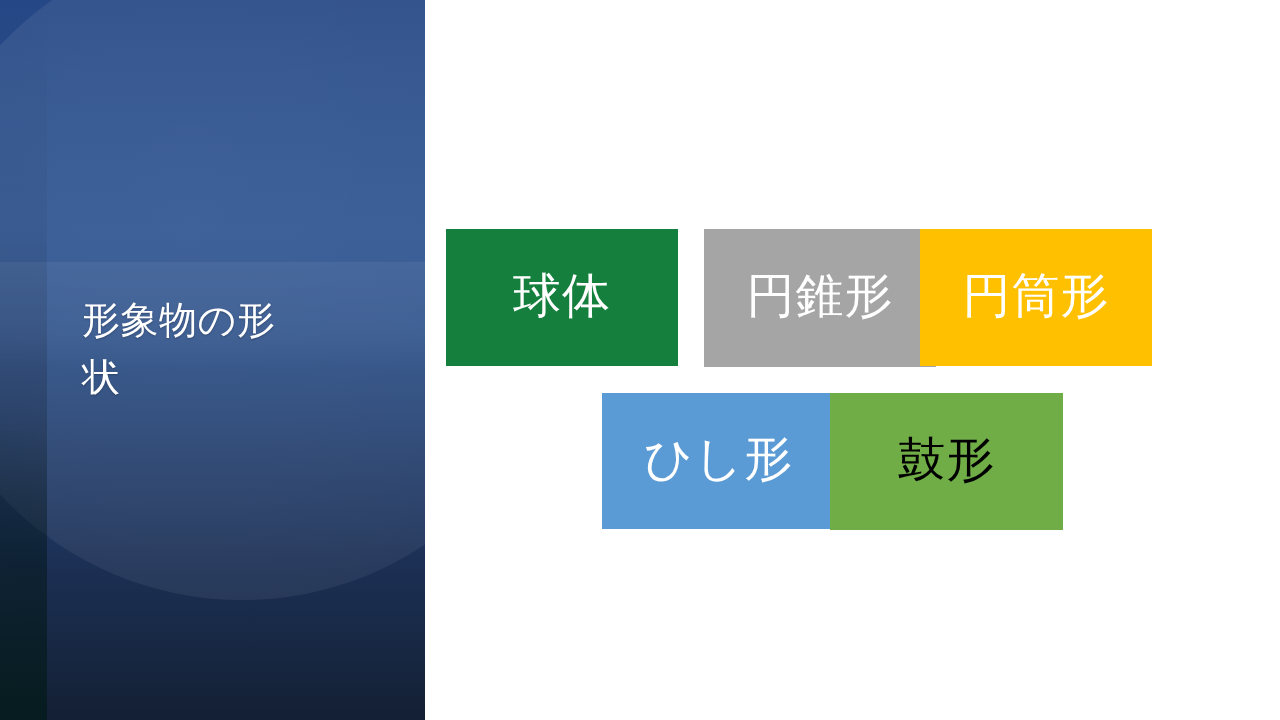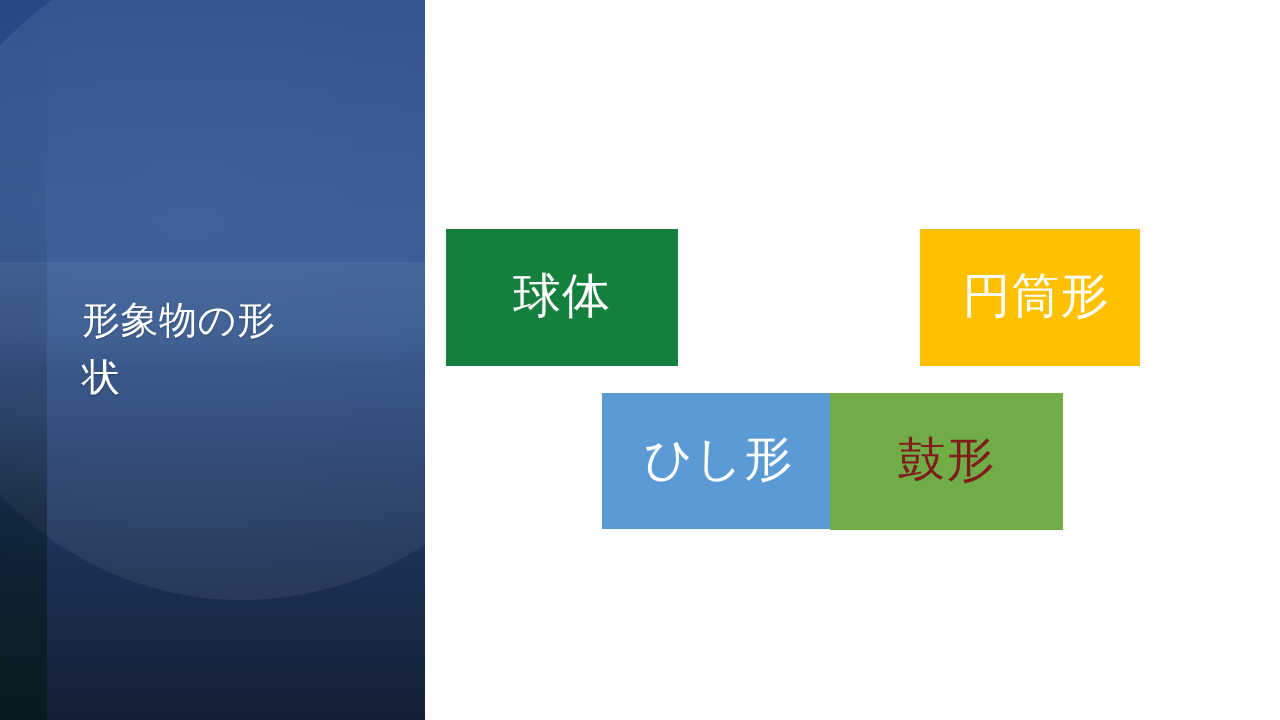--- a/index.html
+++ b/index.html
@@ -14,20 +14,21 @@
     background: #ffffff;
     font-family: "Liberation Sans", "DejaVu Sans", sans-serif;
   }
 
   .slide {
     position: relative;
     width: 1140px;
     height: 720px;
     background: #ffffff;
     overflow: hidden;
+    padding-left: 32px;
   }
 
   
   .title-panel {
     position: absolute;
     left: 0;
     top: 0;
     width: 425px;
     height: 720px;
     overflow: hidden;
@@ -166,26 +167,29 @@
     <div class="title-text">形象物の形
 状</div>
   </div>
 
   <div class="content"></div>
 
   <div class="shape-box box-sphere" style="background-color: #15803d; color: rgb(255, 255, 255);">
     <span>球体</span>
   </div>
 
+  <div class="shape-box box-cone" style="background-color: rgb(165, 165, 165); color: rgb(255, 255, 255);">
+    <span>円錐形</span>
+  </div>
 
   <div class="shape-box box-cylinder" style="background-color: rgb(255, 192, 0); color: rgb(255, 255, 255);">
     <span>円筒形</span>
   </div>
 
   <div class="shape-box box-rhombus" style="background-color: rgb(91, 155, 213); color: rgb(255, 255, 255); margin-left: 27px;">
     <span>ひし形</span>
   </div>
 
-  <div class="shape-box box-drum" style="background-color: rgb(112, 173, 71); color: #7f1d1d; text-align: center;">
+  <div class="shape-box box-drum" style="background-color: rgb(112, 173, 71); color: #000000; text-align: center;">
     <span>鼓形</span>
   </div>
 
 </div>
 
 </body></html>

